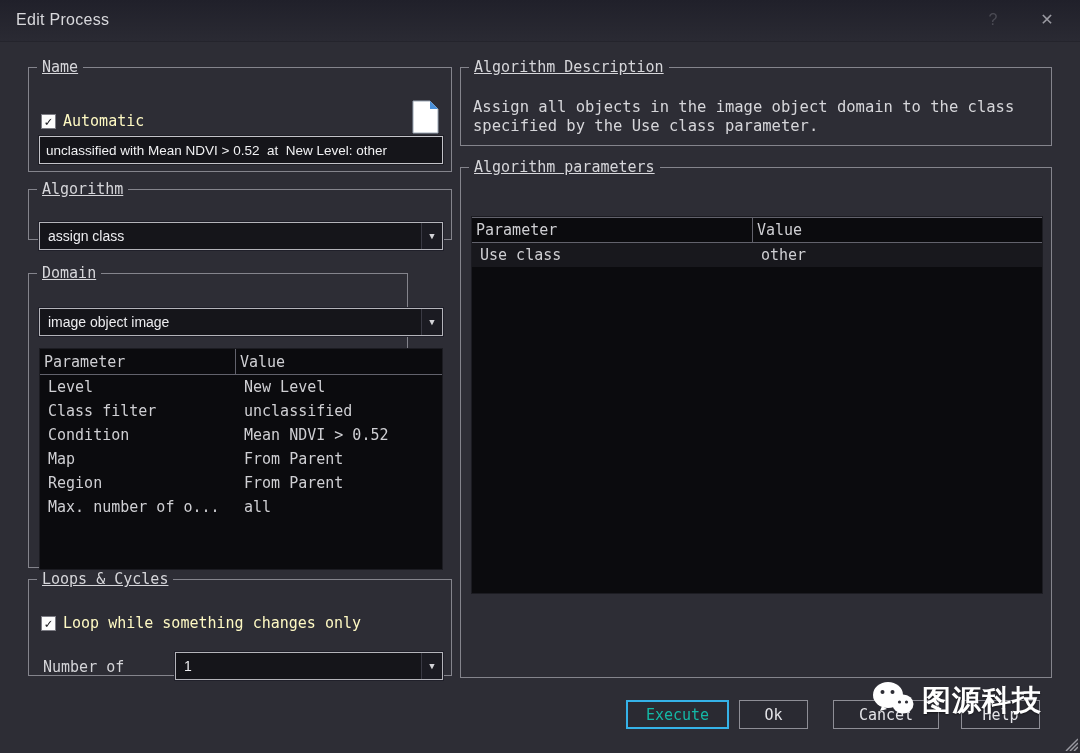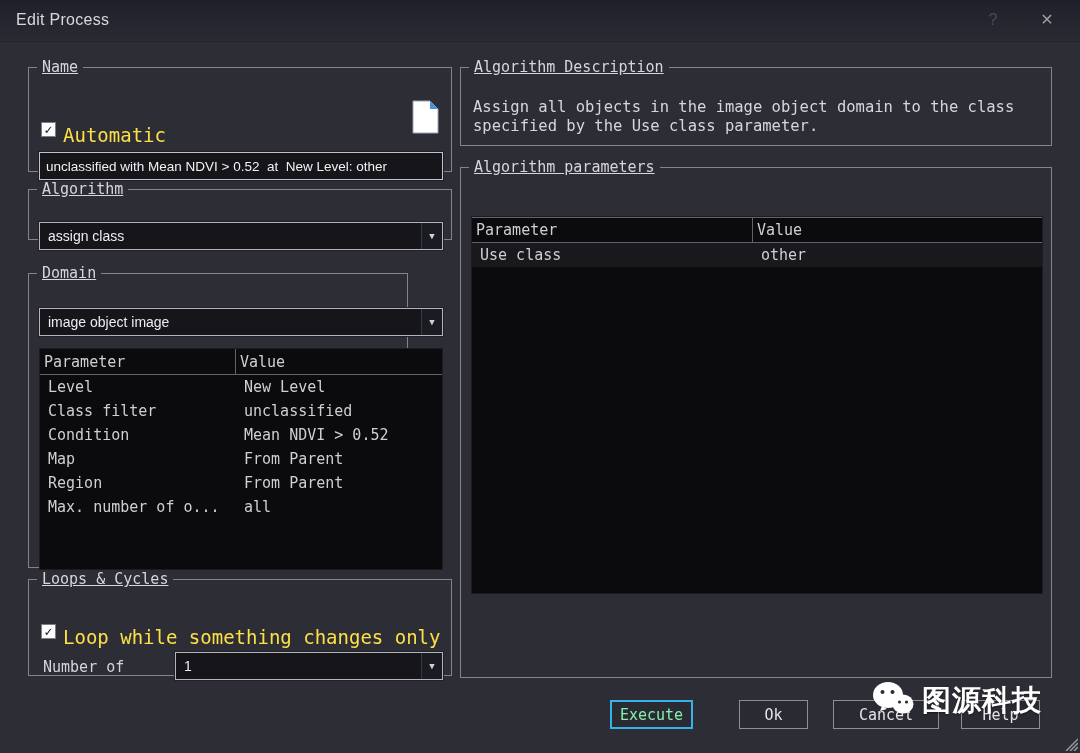--- a/index.html
+++ b/index.html
@@ -24,21 +24,21 @@
   .tb-btn.close{right:20px;color:#9a9aa2;}
 
   
   fieldset.group{position:absolute;margin:0;padding:0;border:1px solid #84848c;background:transparent;}
   fieldset.group legend{margin-left:8px;padding:0 5px;font-size:15px;color:#d6d6da;text-decoration:underline;}
 
   
   .checkrow{position:absolute;display:flex;align-items:center;gap:7px;cursor:pointer;}
   .checkbox{width:15px;height:15px;background:#fcfcfc;border:1px solid #7c7c84;
     color:#15151a;font-size:13px;line-height:13px;text-align:center;font-weight:bold;flex:0 0 auto;}
-  .checklabel{font-size:19px;color:#fde047;margin-top:12px;}
+  .checklabel{font-size:15px;color:#fef9c3;}
 
   
   .text-input{position:absolute;height:28px;background:var(--field_background);
     border:1px solid #c3c3c9;box-shadow:0 0 0 1px #1f1f26;color:#f1f1f3;
     font-family:"Liberation Sans",sans-serif;font-size:13.5px;padding:0 6px;outline:none;}
 
   
   .dropdown{position:absolute;height:28px;background:var(--field_background);
     border:1px solid #b4b4ba;box-shadow:0 0 0 1px #20202a;display:flex;align-items:stretch;cursor:pointer;}
   .dropdown .value{flex:1;display:flex;align-items:center;padding:4px 8px;
@@ -61,21 +61,21 @@
 
   .inline-label{position:absolute;font-size:15px;color:#d4d4d8;}
 
   .desc-text{position:absolute;left:12px;right:12px;top:22px;font-size:15.5px;
     line-height:19px;color:#d6d6da;}
 
   
   .btn{position:absolute;top:700px;height:29px;background:#2a2a32;border:1px solid #8e8e96;
     color:#e4e4e8;font-family:"DejaVu Sans Mono",monospace;font-size:15px;
     display:flex;align-items:center;justify-content:center;cursor:pointer;}
-  .btn.execute{left:610px;width:83px;border:2px solid var(--accent);color:#86efac;}
+  .btn.execute{left:626px;width:103px;border:2px solid var(--accent);color:#14b8a6;}
   .btn.ok{left:739px;width:69px;}
   .btn.cancel{left:833px;width:106px;}
   .btn.help-btn{left:961px;width:79px;}
 
   
   .doc-icon{position:absolute;right:12px;top:24px;width:27px;height:34px;}
 
   
   .watermark{position:absolute;left:872px;top:681px;display:flex;align-items:flex-end;gap:8px;
     z-index:6;pointer-events:none;}
@@ -101,21 +101,21 @@
     <div class="checkrow" style="left:12px;top:36px;">
       <span class="checkbox">✓</span>
       <span class="checklabel">Automatic</span>
     </div>
     <span class="doc-icon">
       <svg width="27" height="34" viewBox="0 0 27 34">
         <path d="M1 1 h17 l8 8 v24 h-25 z" fill="#ffffff" stroke="#9aa6b4" stroke-width="1"></path>
         <path d="M18 1 l8 8 h-8 z" fill="#4a90d9"></path>
       </svg>
     </span>
-    <input class="text-input" style="left: 10px; top: 76px; width: 404px;" value="unclassified with Mean NDVI &gt; 0.52  at  New Level: other">
+    <input class="text-input" style="left: 10px; top: 60px; width: 404px;" value="unclassified with Mean NDVI &gt; 0.52  at  New Level: other">
   </fieldset>
 
   <fieldset class="group" style="left:28px;top:180px;width:424px;height:60px;">
     <legend>Algorithm</legend>
     <div class="dropdown" style="left:10px;top:24px;width:404px;">
       <span class="value">assign class</span>
       <span class="arrow">▼</span>
     </div>
   </fieldset>
 

